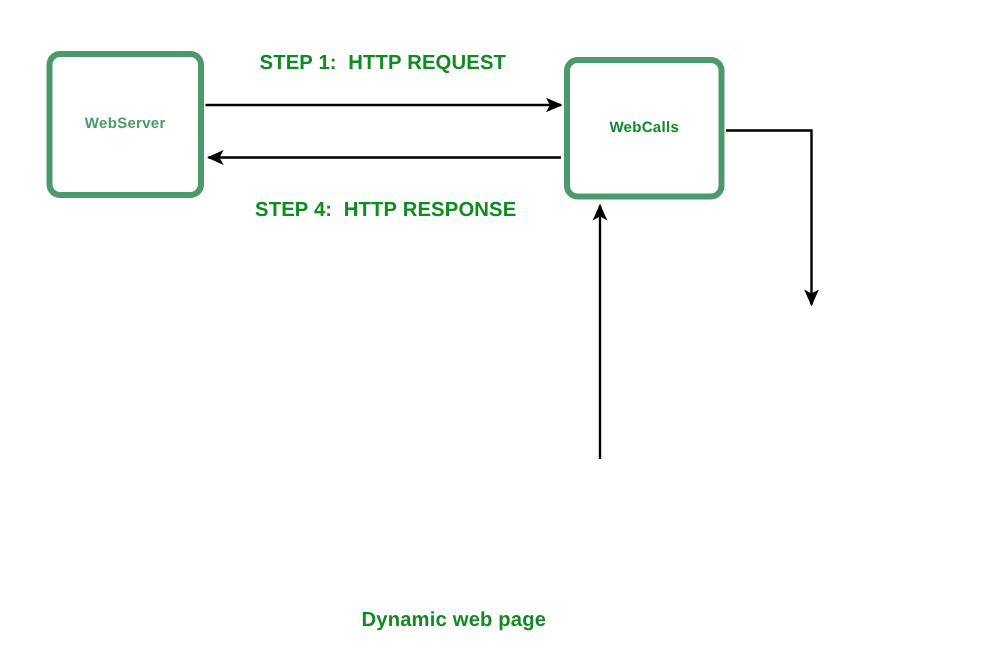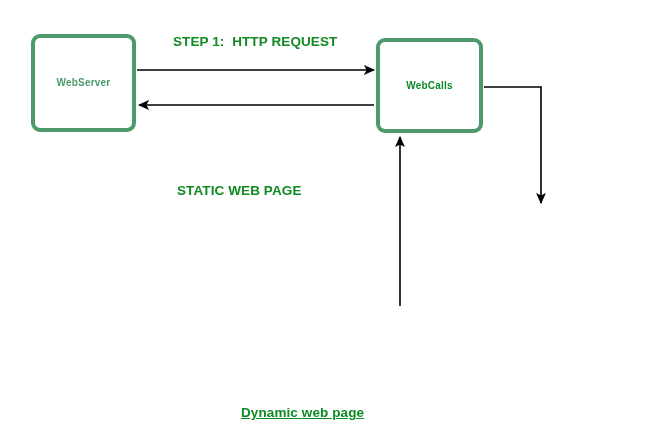--- a/index.html
+++ b/index.html
@@ -52,21 +52,21 @@
     font-size: 13.5px;
     line-height: 1.45;
     white-space: pre;
     letter-spacing: 0.1px;
   }
   #label-step1 { left: 173px; top: 32px; }
   #label-step4 { left: 170px; top: 130px; }
   #label-static { left: 177px; top: 181px; }
   #label-step2 { left: 460px; top: 217px; white-space: normal; width: 180px; }
   #label-step3 { left: 221px; top: 321px; white-space: normal; width: 235px; }
-  #label-dynamic { left: 241px; top: 403px; text-decoration: underline; }
+  #label-dynamic { left: 241px; top: 403px; }
 
   svg.arrow-layer {
     position: absolute;
     left: 0;
     top: 0;
     width: 666px;
     height: 442px;
     pointer-events: none;
   }
 </style>
@@ -96,20 +96,20 @@
     <span class="node-line">Server</span>
   </div>
 
   <div id="server-box" class="node-box">
     <span class="node-line">Web</span>
     <span class="node-line">Calls</span>
   </div>
 
   <div id="label-step1" class="label">STEP 1:  HTTP REQUEST</div>
 
+  <div id="label-step4" class="label">STEP 4:  HTTP RESPONSE</div>
 
-  <div id="label-static" class="label">STATIC WEB PAGE</div>
 
 
 
   <div id="label-dynamic" class="label">Dynamic web page</div>
 
 </div>
 
 </body></html>

